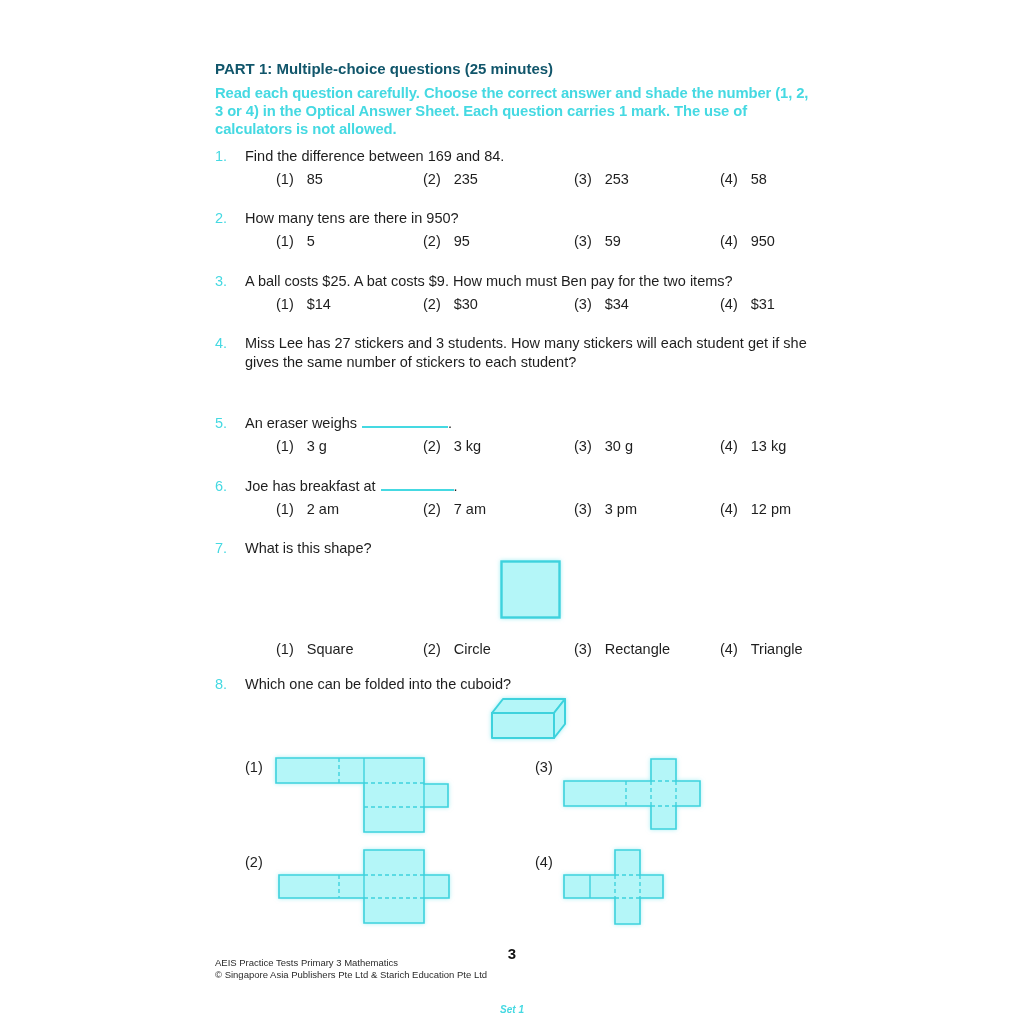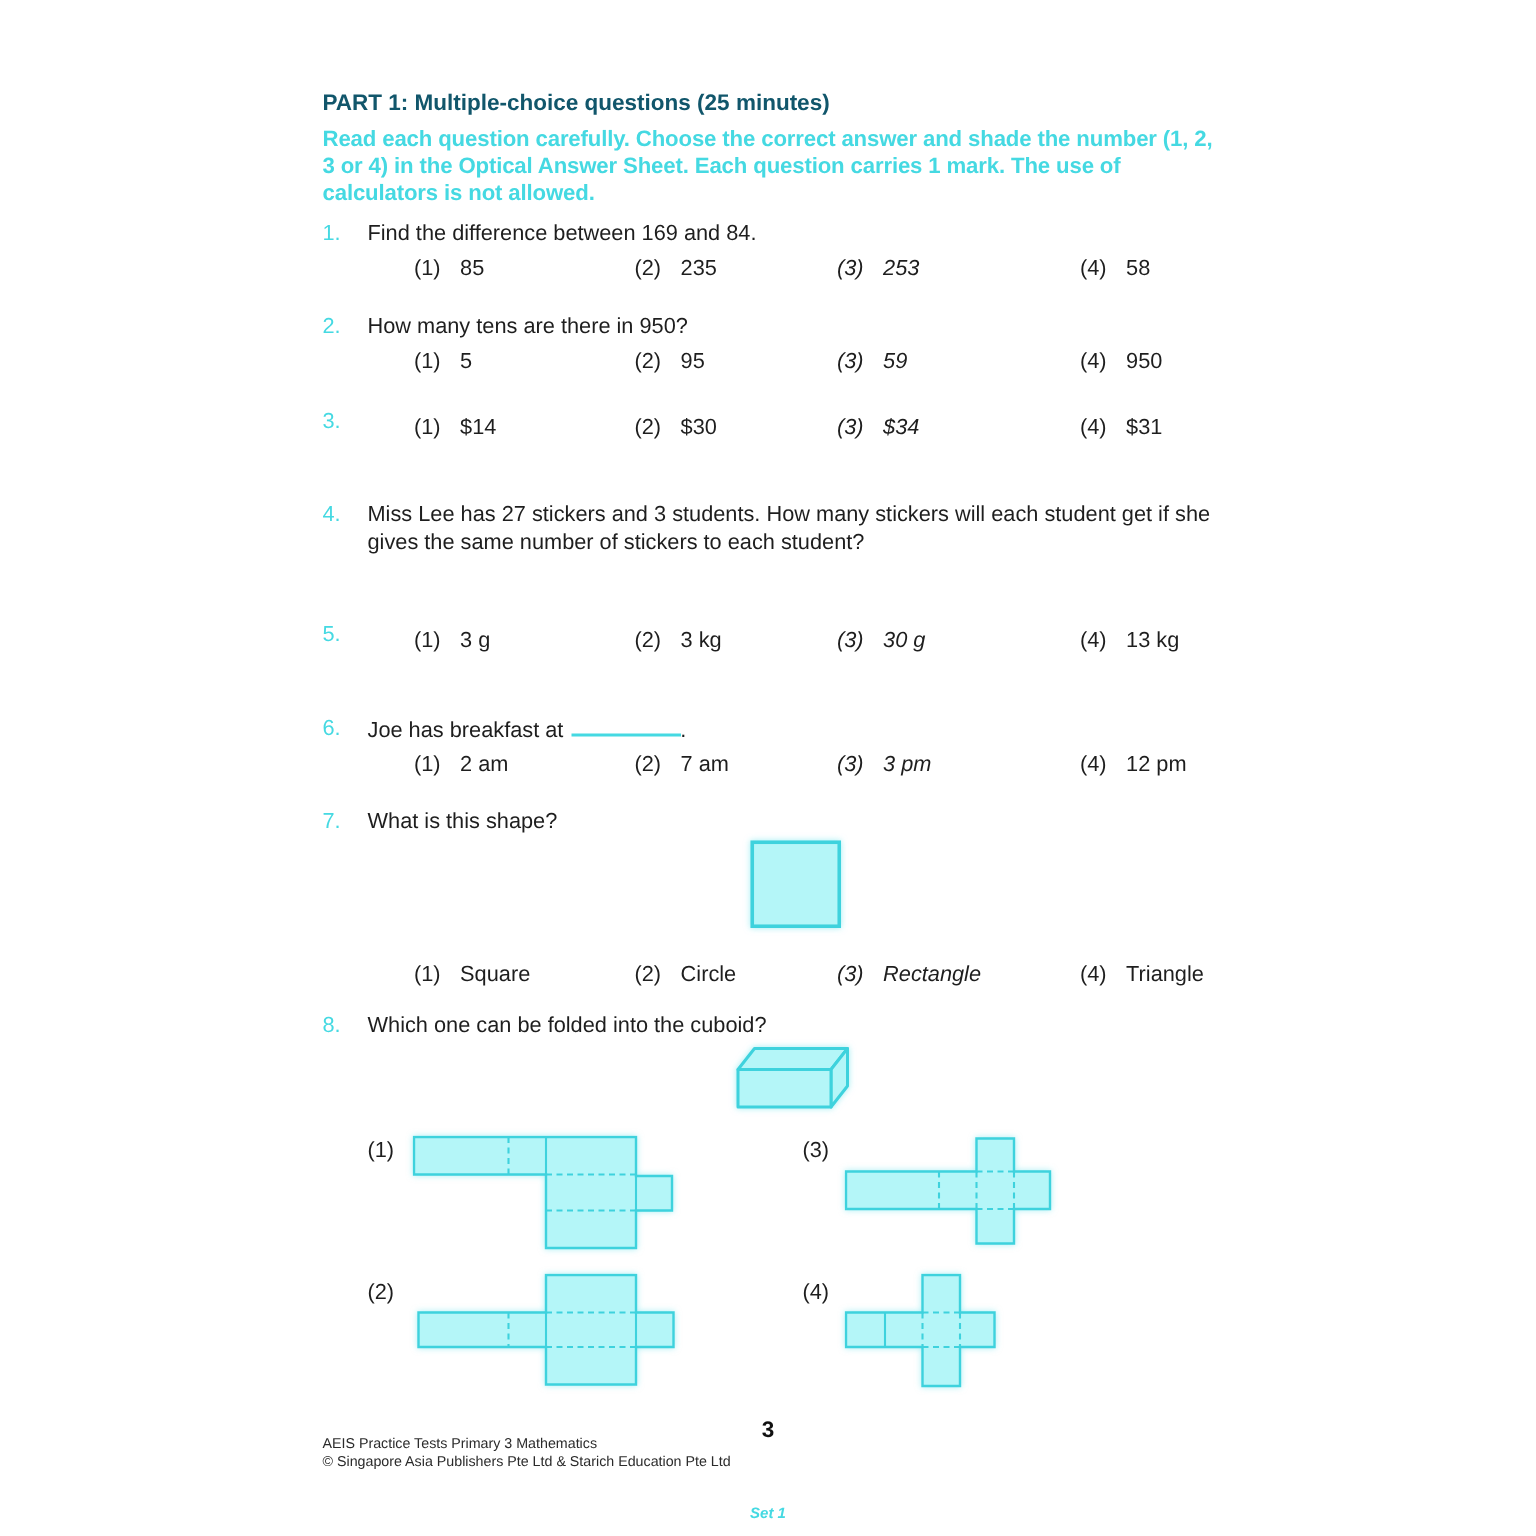--- a/index.html
+++ b/index.html
@@ -17,21 +17,21 @@
   }
   .q{
     position:absolute;left:215px;width:600px;font-size:14.5px;line-height:18.5px;color:#1e1e1e;
   }
   .q .qnum{
     position:absolute;left:0;top:0;color:#45d9e2;
   }
   .q .qbody{margin-left:30px;}
   .opts{position:relative;height:19px;margin-top:4px;}
   .opt{position:absolute;top:0;white-space:nowrap;}
-  .opt.c1{left:31px;} .opt.c2{left:178px;} .opt.c3{left:313px;font-style:italic;} .opt.c4{left:475px;}
+  .opt.c1{left:31px;} .opt.c2{left:178px;} .opt.c3{left:329px;} .opt.c4{left:475px;}
   .opt .val{margin-left:13px;}
   .blank{
     display:inline-block;height:12px;border-bottom:2px solid #45d9e2;
     margin-left:5px;vertical-align:baseline;
   }
   .blank.w1{width:86px;} .blank.w2{width:73px;}
   .fig{display:block;text-align:center;}
   .fig svg{filter:drop-shadow(0 0 2px rgba(86,224,233,0.55));}
   .fig-square{margin-top:2px;margin-bottom:17px;}
   .fig-cuboid{margin-top:2px;}
@@ -77,39 +77,41 @@
         <span class="opt c2"><span>(2)</span><span class="val">95</span></span>
         <span class="opt c3"><span>(3)</span><span class="val">59</span></span>
         <span class="opt c4"><span>(4)</span><span class="val">950</span></span>
       </div>
     </div>
   </div>
 
   <div class="q" style="top:272px;">
     <span class="qnum">3.</span>
     <div class="qbody">
+      <div>A ball costs $25. A bat costs $9. How much must Ben pay for the two items?</div>
       <div class="opts">
         <span class="opt c1"><span>(1)</span><span class="val">$14</span></span>
         <span class="opt c2"><span>(2)</span><span class="val">$30</span></span>
         <span class="opt c3"><span>(3)</span><span class="val">$34</span></span>
         <span class="opt c4"><span>(4)</span><span class="val">$31</span></span>
       </div>
     </div>
   </div>
 
   <div class="q" style="top:334px;">
     <span class="qnum">4.</span>
     <div class="qbody">
       <div style="width:568px;">Miss Lee has 27 stickers and 3 students. How many stickers will each student get if she gives the same number of stickers to each student?</div>
     </div>
   </div>
 
   <div class="q" style="top:414px;">
     <span class="qnum">5.</span>
     <div class="qbody">
+      <div><span>An eraser weighs</span><span class="blank w1"></span><span>.</span></div>
       <div class="opts">
         <span class="opt c1"><span>(1)</span><span class="val">3 g</span></span>
         <span class="opt c2"><span>(2)</span><span class="val">3 kg</span></span>
         <span class="opt c3"><span>(3)</span><span class="val">30 g</span></span>
         <span class="opt c4"><span>(4)</span><span class="val">13 kg</span></span>
       </div>
     </div>
   </div>
 
   <div class="q" style="top:477px;">

